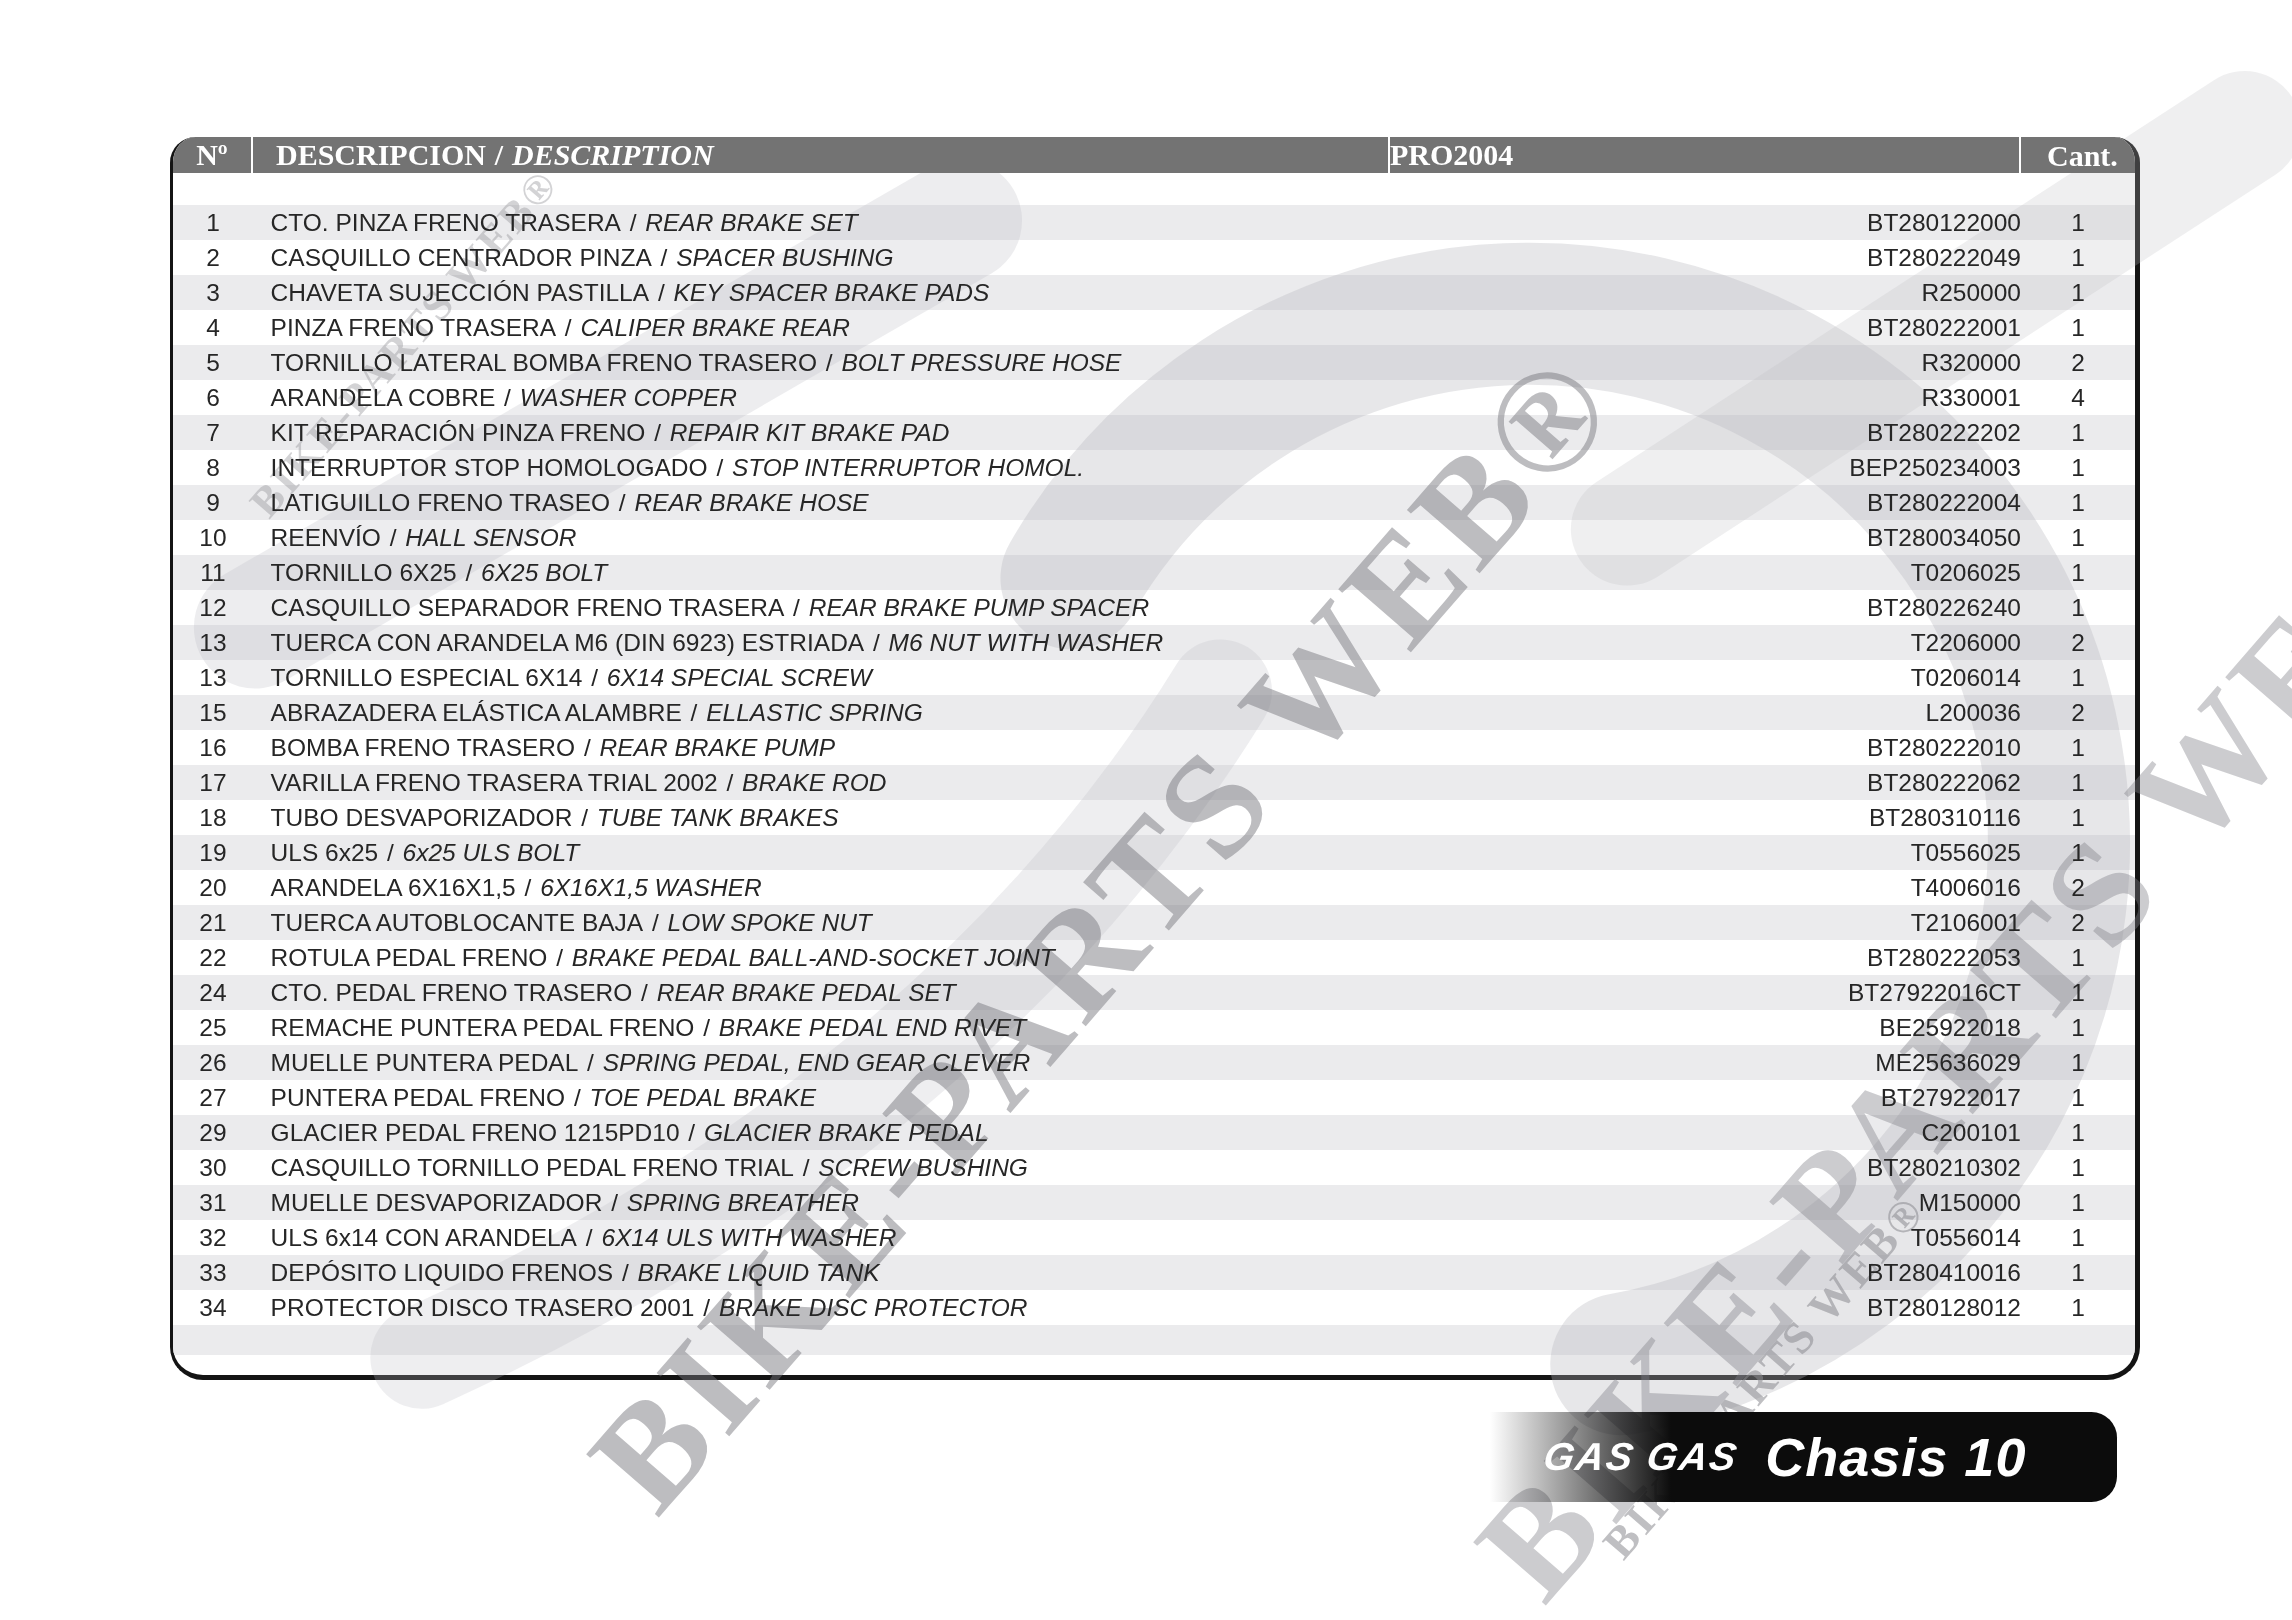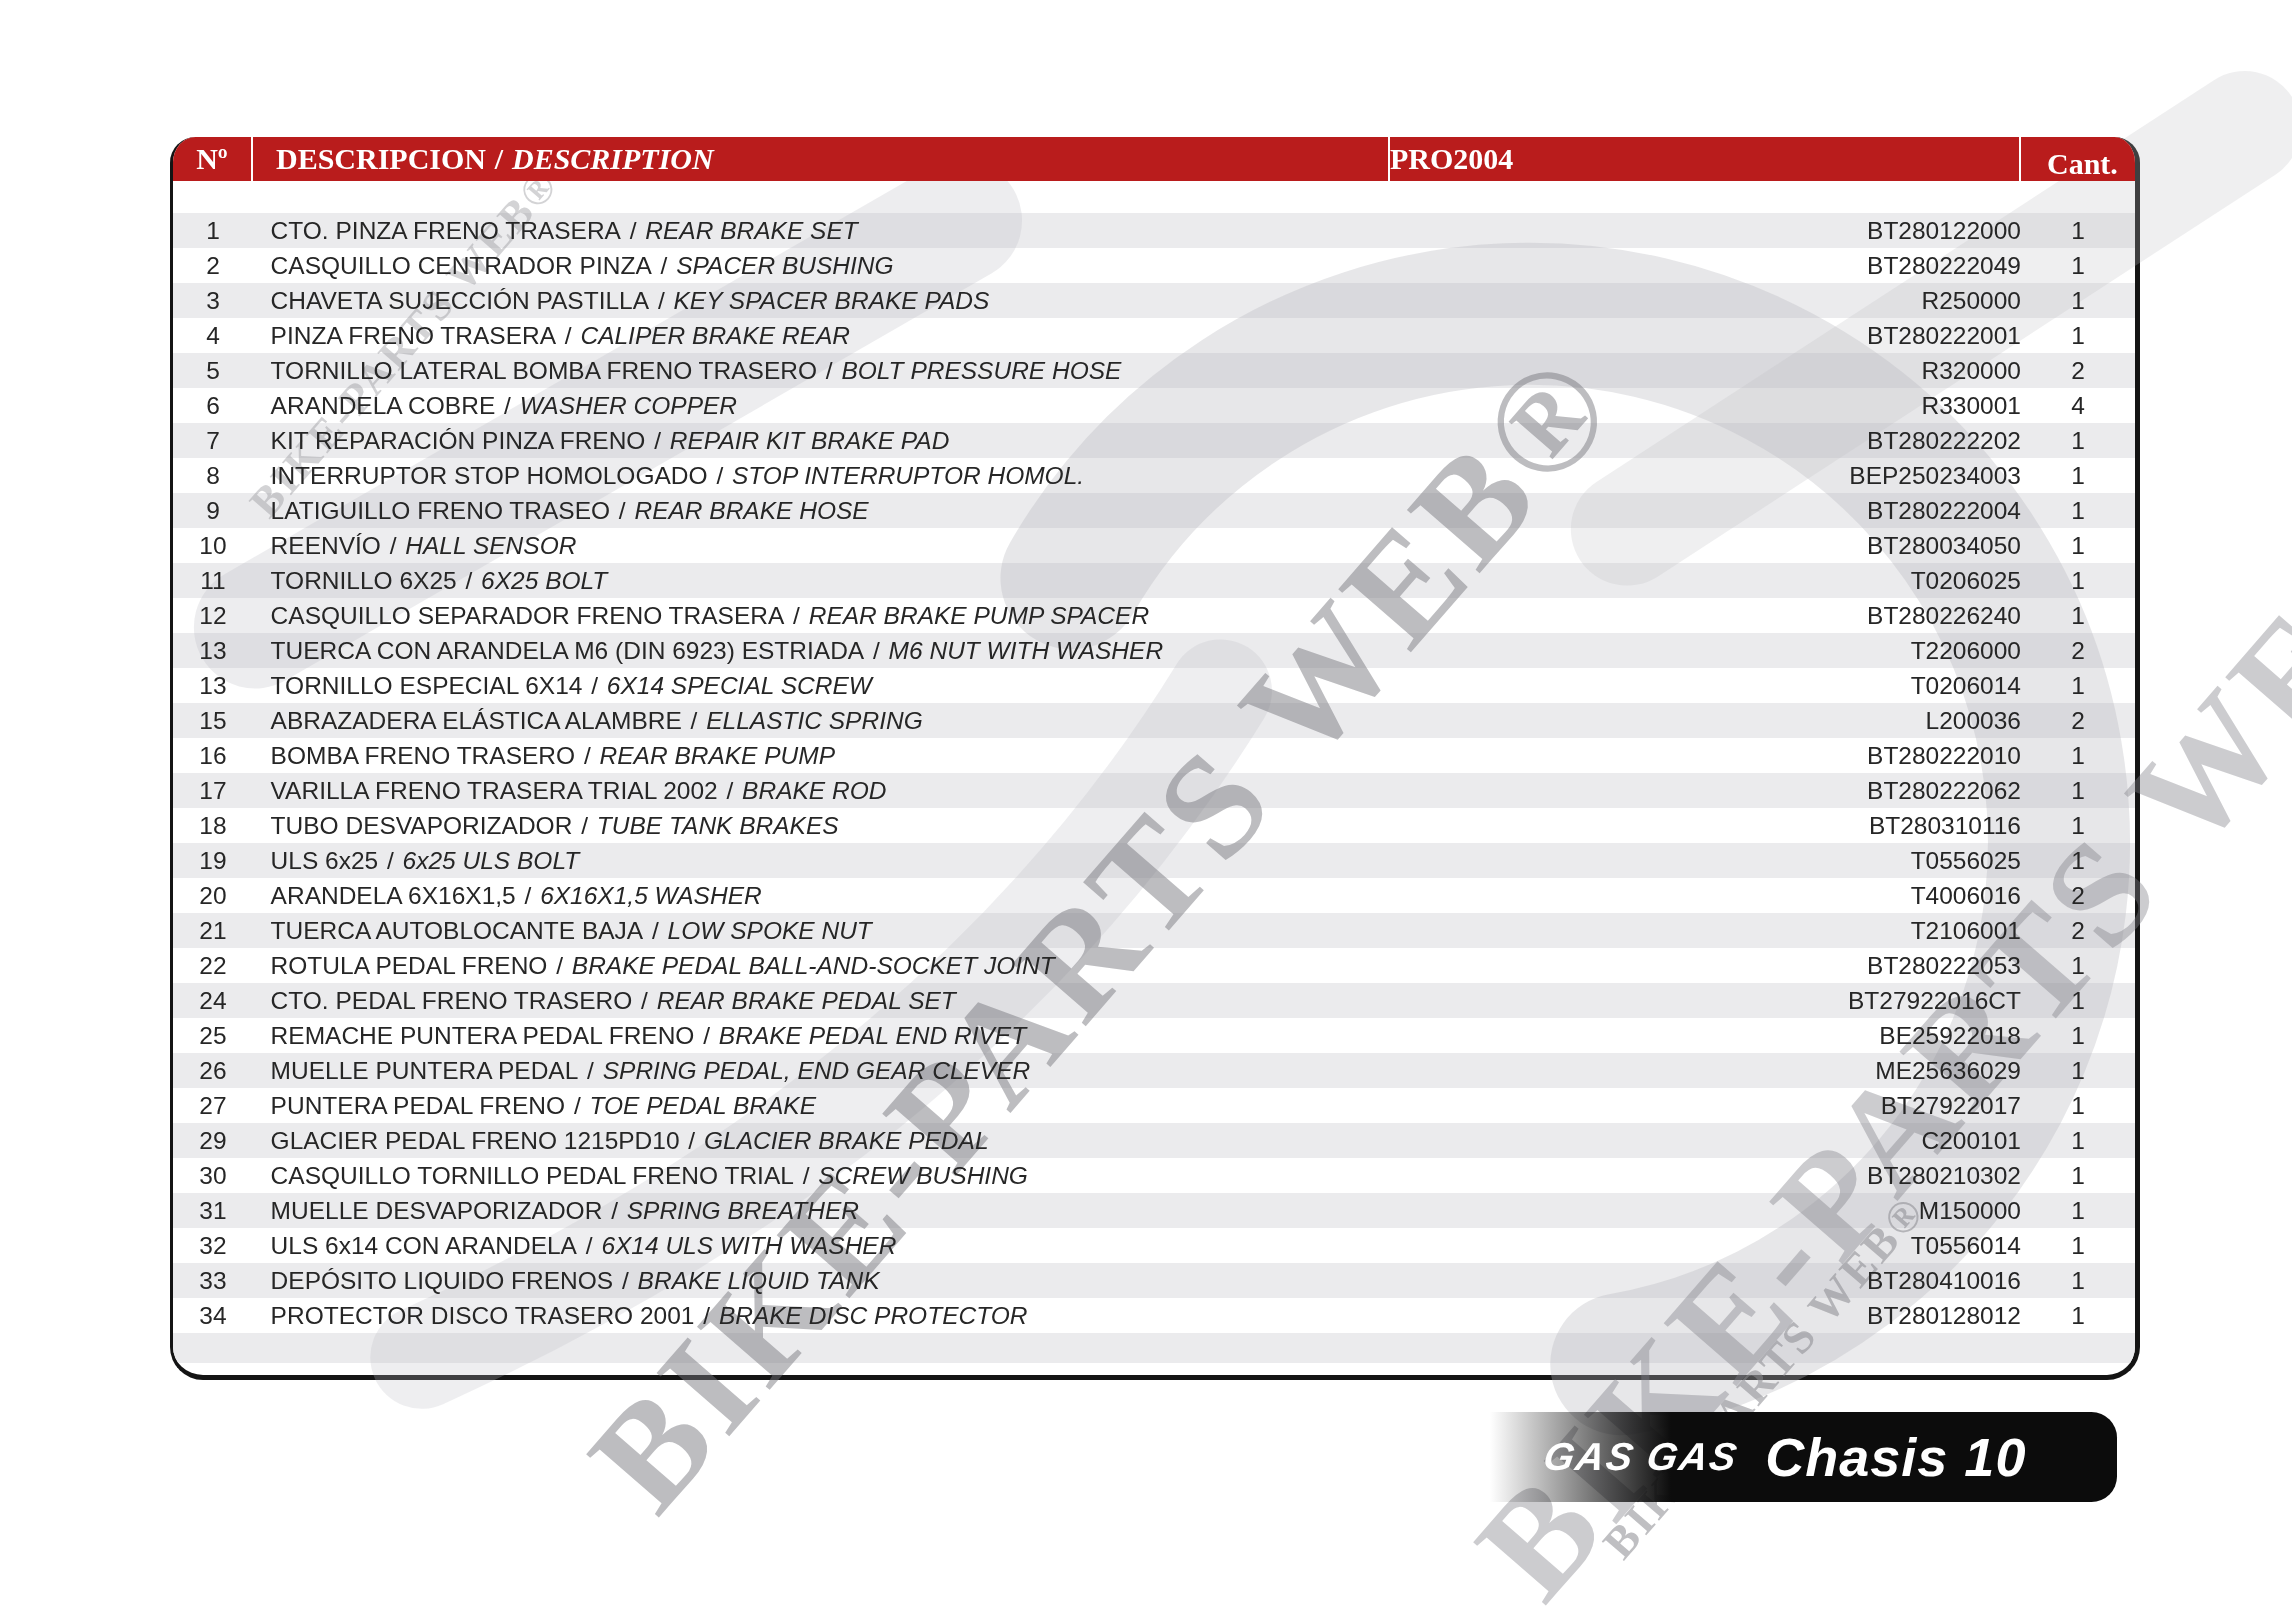--- a/index.html
+++ b/index.html
@@ -22,21 +22,21 @@
   .wm-small-br{left:1764px;top:1377px;font-size:45px;letter-spacing:2.9px;color:rgba(138,138,144,0.55);}
 
   
   .ptable{
     position:absolute;left:170px;top:137px;width:1970px;height:1243px;
     box-sizing:border-box;border-left:3.9px solid #141414;border-right:5.9px solid #141414;
     border-bottom:5.9px solid #141414;border-radius:25.5px 25.5px 33px 33px;
     overflow:hidden;background:transparent;
   }
   .thead{
-    height:44px;background:#b91c1c;color:#fff;display:flex;align-items:center;
+    height:36px;background:#737373;color:#fff;display:flex;align-items:center;
     position:relative;z-index:3;font-family:"Liberation Serif",serif;font-weight:bold;
     font-size:30px;
   }
   .th{box-sizing:border-box;height:100%;display:flex;align-items:center;}
   .th-num {width:80px;justify-content:center;border-right:2.9px solid #fff;}
   .th-desc{width:1137px;padding-left:23px;border-right:2.9px solid #fff;}
   .th-part{width:631px;justify-content:flex-start;border-right:2.9px solid #fff;}
   .th-qty {flex:1;padding-left:26px;align-items:flex-end;}
   .it{font-style:italic;}
   .sep{margin:0 8.8px;}

